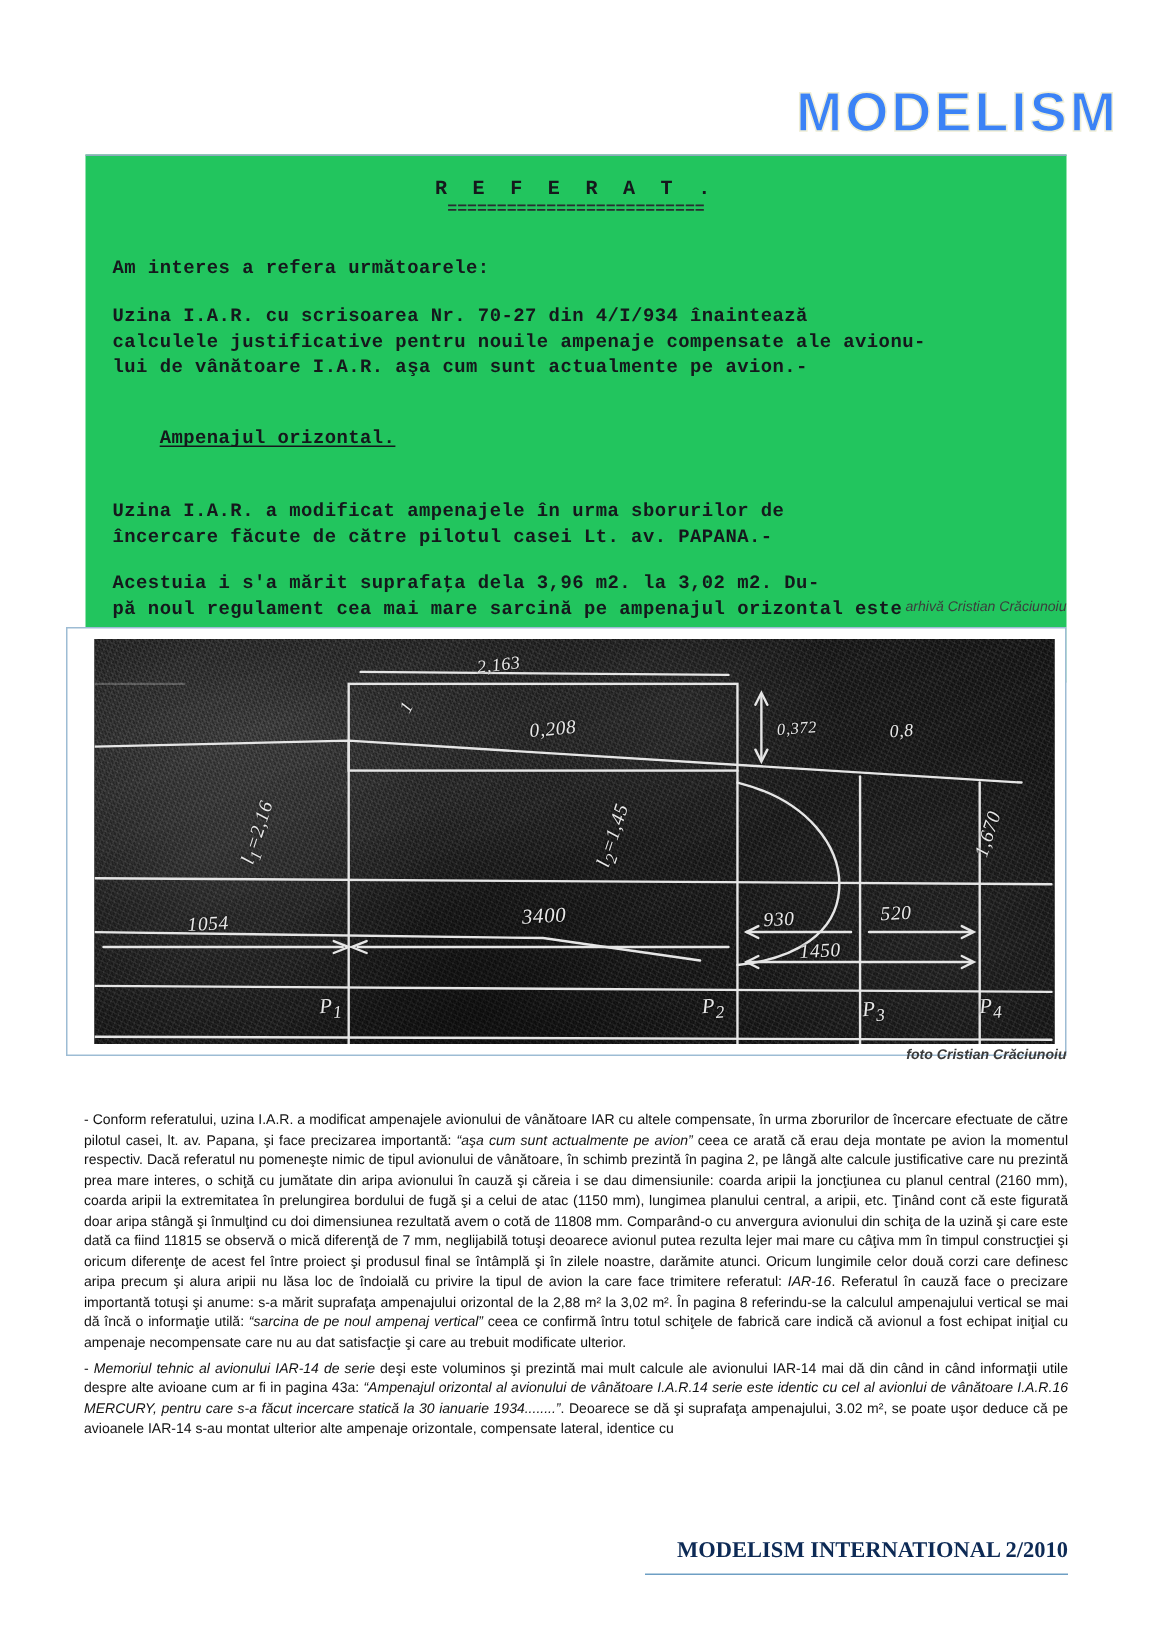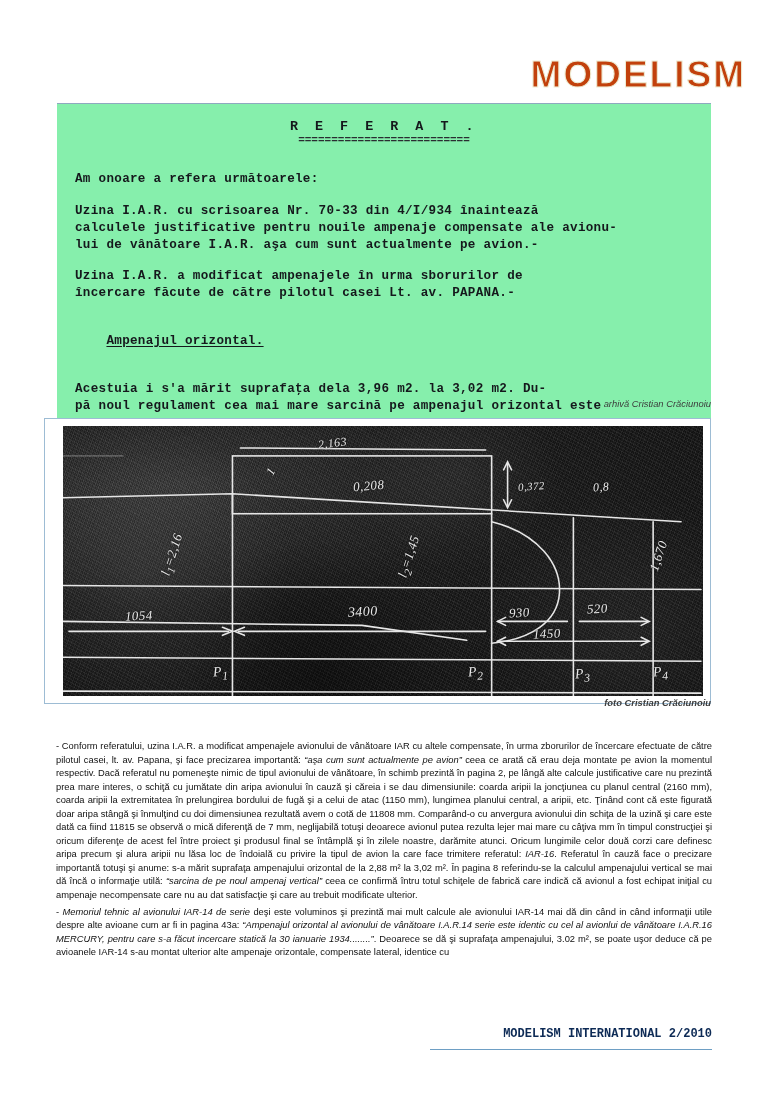--- a/index.html
+++ b/index.html
@@ -22,36 +22,36 @@
     right: 22px;
     width: 300px;
     height: 46px;
     text-align: right;
   }
   #masthead-title {
     font-family: "Liberation Sans", sans-serif;
     font-size: 37px;
     font-weight: bold;
     letter-spacing: 2px;
-    color: #c2410c;
+    color: #3b82f6;
     -webkit-text-stroke: 1px #efeed6;
     text-shadow: 0 0 0 #f6f5e4;
     line-height: 46px;
     white-space: nowrap;
   }
 
   
   #typescript {
     position: absolute;
     left: 57px;
     top: 103px;
     width: 654px;
     border-top: 1.4px solid #8fa9bf;
     border-bottom: 1.4px solid #8fa9bf;
-    background: #86efac;
+    background: #22c55e;
     padding: 6px 0 4px 0;
     box-sizing: border-box;
   }
   .tw {
     font-family: "Liberation Mono", "DejaVu Sans Mono", monospace;
     font-weight: bold;
     color: #15181c;
     font-size: 12.6px;
     line-height: 17.2px;
     letter-spacing: 0.3px;
@@ -184,50 +184,50 @@
     position: absolute;
     left: 430px;
     top: 1022px;
     width: 282px;
     height: 28px;
     border-bottom: 1.6px solid #6e9fc4;
     text-align: right;
     box-sizing: border-box;
   }
   #footer-text {
-    font-family: Liberation Mono, monospace;
-    font-size: 12px;
+    font-family: Liberation Serif, serif;
+    font-size: 15px;
     font-weight: bold;
     color: #0d2a55;
     line-height: 25px;
     white-space: nowrap;
   }
   #footer-issue { font-weight: bold; }
 </style>
 </head>
 <body>
 
 <div id="masthead">
   <div id="masthead-title">MODELISM</div>
 </div>
 
 <div id="typescript">
   <div class="tw" id="tw-heading">R E F E R A T .</div>
   <div class="tw" id="tw-heading-rule">==========================</div>
 
-  <div class="tw tw-para first">Am onoare a refera următoarele:</div>
-  <div class="tw tw-para">Uzina I.A.R. cu scrisoarea Nr. 70-33 din 4/I/934 înaintează
+  <div class="tw tw-para first">Am interes a refera următoarele:</div>
+  <div class="tw tw-para">Uzina I.A.R. cu scrisoarea Nr. 70-27 din 4/I/934 înaintează
 calculele justificative pentru nouile ampenaje compensate ale avionu-
 lui de vânătoare I.A.R. aşa cum sunt actualmente pe avion.-</div>
-  <div class="tw tw-para">Uzina I.A.R. a modificat ampenajele în urma sborurilor de
-încercare făcute de către pilotul casei Lt. av. PAPANA.-</div>
-
   <div class="tw tw-sub">
     <span class="tw-underline">Ampenajul orizontal.</span>
   </div>
+
+  <div class="tw tw-para">Uzina I.A.R. a modificat ampenajele în urma sborurilor de
+încercare făcute de către pilotul casei Lt. av. PAPANA.-</div>
 
   <div class="tw tw-para">Acestuia i s'a mărit suprafaţa dela 3,96 m2. la 3,02 m2. Du-
 pă noul regulament cea mai mare sarcină pe ampenajul orizontal este
 în cazul II de sbor plus suprasarcina de 2,25 V Kg/m2; în care V se
 exprimă în m/sec la înălţimea de utilizare.</div>
 </div>
 
 <div class="caption" id="caption-archive">arhivă Cristian Crăciunoiu</div>
 
 <div id="figure">

